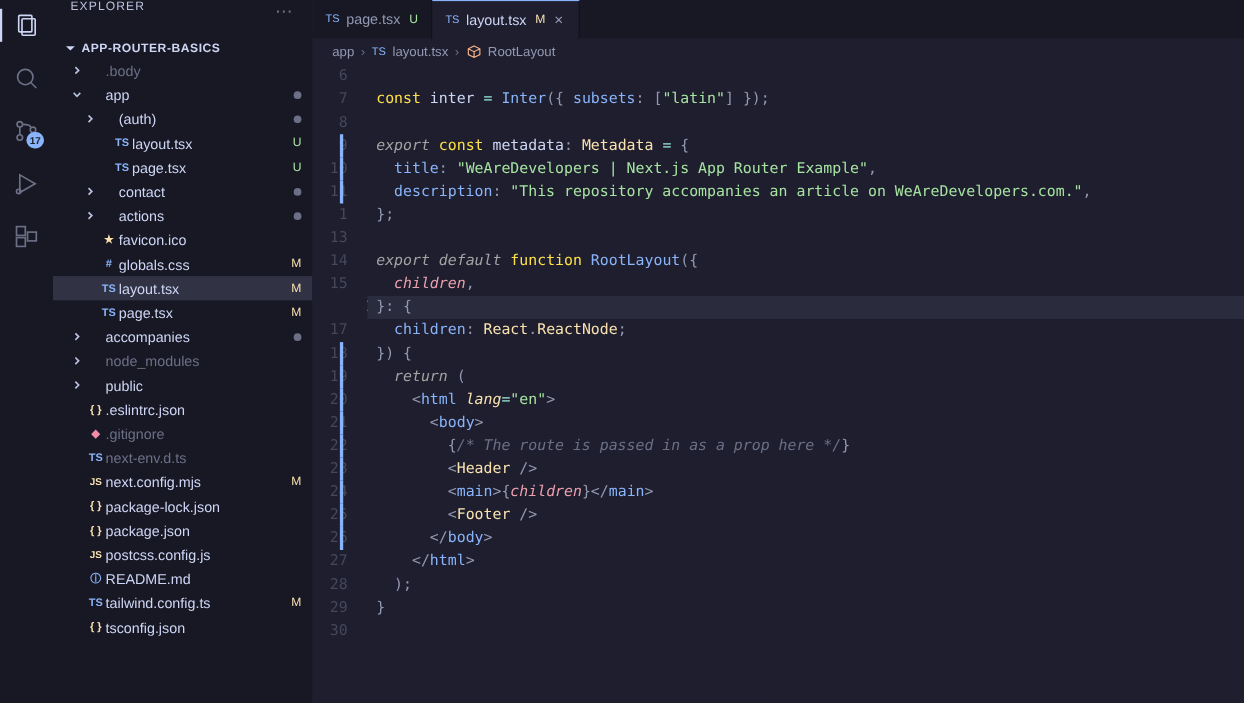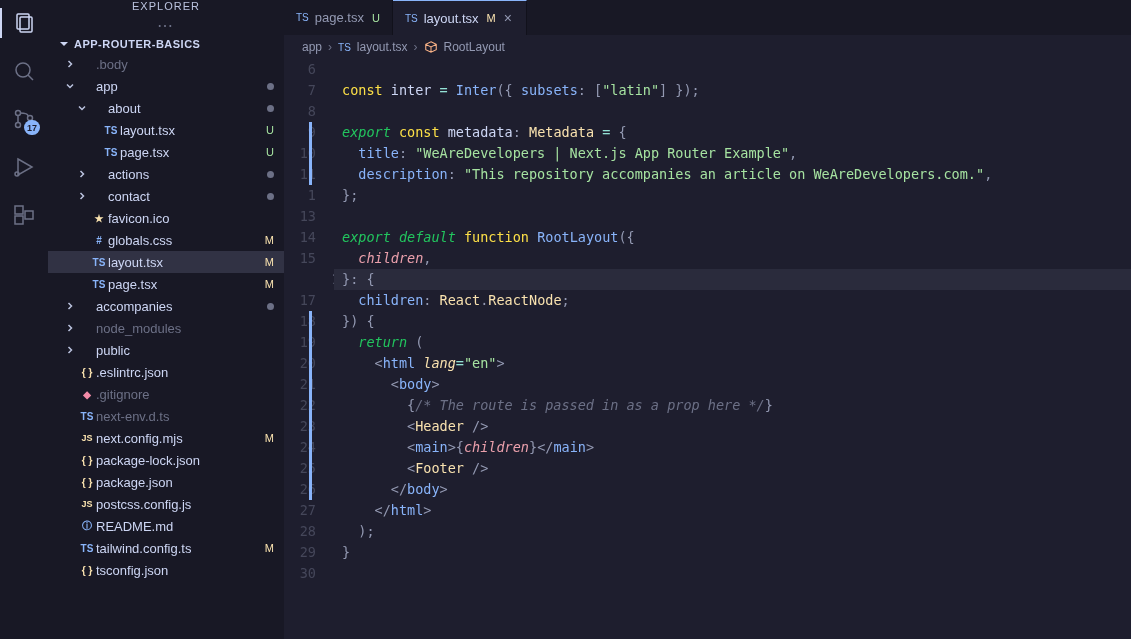--- a/index.html
+++ b/index.html
@@ -3,21 +3,21 @@
 <meta charset="utf-8">
 <style>
 * { margin:0; padding:0; box-sizing:border-box; }
 body { font-family: -apple-system, BlinkMacSystemFont, "Segoe UI", sans-serif; background:#1e1e2e; color:#cdd6f4; font-size:13px; height:639px; width:1131px; overflow:hidden; display:flex; }
 .activity-bar { width:48px; background:#181825; display:flex; flex-direction:column; align-items:center; padding-top:10px; gap:22px; }
 .activity-bar .ab-icon { width:26px; height:26px; display:flex; align-items:center; justify-content:center; color:#6c7086; cursor:pointer; position:relative; }
 .activity-bar .ab-icon.active { color:#cdd6f4; }
 .activity-bar .ab-icon.active::before { content:""; position:absolute; left:-11px; top:-2px; bottom:-2px; width:2px; background:#cdd6f4; }
 .ab-badge { position:absolute; bottom:-3px; right:-3px; background:#89b4fa; color:#1e1e2e; border-radius:8px; font-size:9px; min-width:15px; height:15px; display:flex; align-items:center; justify-content:center; font-weight:600; padding:0 3px; }
 .sidebar { width:236px; background:#181825; display:flex; flex-direction:column; }
-.sb-header { display:flex; justify-content:space-between; align-items:center; padding:0 16px; height:35px; color:#bac2de; font-size:11px; letter-spacing:1px;flex-direction:column; }
+.sb-header { display:flex; justify-content:space-between; align-items:flex-start; padding:0 16px; height:35px; color:#bac2de; font-size:11px; letter-spacing:1px; }
 .sb-header .dots { color:#6c7086; cursor:pointer; font-size:16px; letter-spacing:2px; }
 .sb-section { padding:0 0 4px 0; flex:1; overflow:auto; }
 .sb-root { display:flex; align-items:flex-end; gap:4px; padding:3px 10px; font-weight:700; font-size:11px; letter-spacing:0.5px; color:#cdd6f4; cursor:pointer; }
 .tree-row { display:flex; align-items:center; height:22px; padding-right:10px; cursor:pointer; color:#cdd6f4; position:relative; }
 .tree-row.selected { background:#313244; }
 .tree-row .chev { width:16px; display:flex; justify-content:center; color:#bac2de; }
 .tree-row .ficon { width:18px; display:flex; justify-content:center; font-size:10px; font-weight:700; }
 .tree-row .label { flex:1; white-space:nowrap; overflow:hidden; text-overflow:ellipsis; }
 .tree-row .badge { color:#6c7086; font-size:11px; margin-left:4px; }
 .dim { color:#6c7086; }
@@ -32,21 +32,21 @@
 .breadcrumbs .sep { color:#6c7086; }
 .code-area { flex:1; display:flex; font-family:"Menlo","Monaco","Consolas",monospace; font-size:13.5px; line-height:21px; overflow:hidden; }
 .gutter { width:50px; text-align:right; color:#45475a; padding-right:18px; user-select:none; position:relative; }
 .gutter .ln { height:21px; position:relative; }
 .gutter .ln.cur { color:#cdd6f4;margin-left:48px; }
 .gutter .gitbar { position:absolute; right:4px; top:0; bottom:0; width:3px; }
 .code { flex:1; white-space:pre; color:#cdd6f4; position:relative; }
 .code .line { height:21px; padding-left:8px; }
 .code .line.hl { background:#2a2b3c; }
 .tok-kw { color:#fde047; }
-.tok-kw-it { color:#22c55e; font-style:italic;margin-top:44px; }
+.tok-kw-it { color:#a3a3a3; font-style:italic;margin-top:44px; }
 .tok-fn { color:#89b4fa; }
 .tok-type { color:#f9e2af; }
 .tok-str { color:#a6e3a1; }
 .tok-var { color:#cdd6f4; }
 .tok-param { color:#eba0ac; font-style:italic; }
 .tok-punc { color:#9399b2; }
 .tok-brace { color:#9399b2; }
 .tok-op { color:#94e2d5; }
 .tok-tag { color:#89b4fa; }
 .tok-attr { color:#f9e2af; font-style:italic; }
@@ -129,25 +129,25 @@
             <path d="M3 4.5l3 3 3-3"></path>
           </svg>
         </span>
         <span class="ficon"></span>
         <span class="label">app</span>
         <span class="git-dot"></span>
       </div>
       <div class="tree-row" style="padding-left: 26px;">
         <span class="chev">
           <svg width="12" height="12" viewBox="0 0 12 12" fill="none" stroke="currentColor" stroke-width="1.5">
-            <path d="M3 4.5l3 3 3-3"></path>
-          </svg>
-        </span>
-        <span class="ficon"></span>
-        <span class="label">about</span>
+            <path d="M4.5 3l3 3-3 3"></path>
+          </svg>
+        </span>
+        <span class="ficon"></span>
+        <span class="label">(auth)</span>
         <span class="git-dot"></span>
       </div>
       <div class="tree-row" style="padding-left: 38px;">
         <span class="chev"></span>
         <span class="ficon">
           <span class="ic-ts">TS</span>
         </span>
         <span class="label">layout.tsx</span>
         <span class="badge" style="color: rgb(166, 227, 161);">U</span>
       </div>
@@ -159,31 +159,31 @@
         <span class="label">page.tsx</span>
         <span class="badge" style="color: rgb(166, 227, 161);">U</span>
       </div>
       <div class="tree-row" style="padding-left: 26px;">
         <span class="chev">
           <svg width="12" height="12" viewBox="0 0 12 12" fill="none" stroke="currentColor" stroke-width="1.5">
             <path d="M4.5 3l3 3-3 3"></path>
           </svg>
         </span>
         <span class="ficon"></span>
+        <span class="label">contact</span>
+        <span class="git-dot"></span>
+      </div>
+      <div class="tree-row" style="padding-left: 26px;">
+        <span class="chev">
+          <svg width="12" height="12" viewBox="0 0 12 12" fill="none" stroke="currentColor" stroke-width="1.5">
+            <path d="M4.5 3l3 3-3 3"></path>
+          </svg>
+        </span>
+        <span class="ficon"></span>
         <span class="label">actions</span>
-        <span class="git-dot"></span>
-      </div>
-      <div class="tree-row" style="padding-left: 26px;">
-        <span class="chev">
-          <svg width="12" height="12" viewBox="0 0 12 12" fill="none" stroke="currentColor" stroke-width="1.5">
-            <path d="M4.5 3l3 3-3 3"></path>
-          </svg>
-        </span>
-        <span class="ficon"></span>
-        <span class="label">contact</span>
         <span class="git-dot"></span>
       </div>
       <div class="tree-row" style="padding-left: 26px;">
         <span class="chev"></span>
         <span class="ficon">
           <span class="ic-star">★</span>
         </span>
         <span class="label">favicon.ico</span>
       </div>
       <div class="tree-row" style="padding-left: 26px;">

